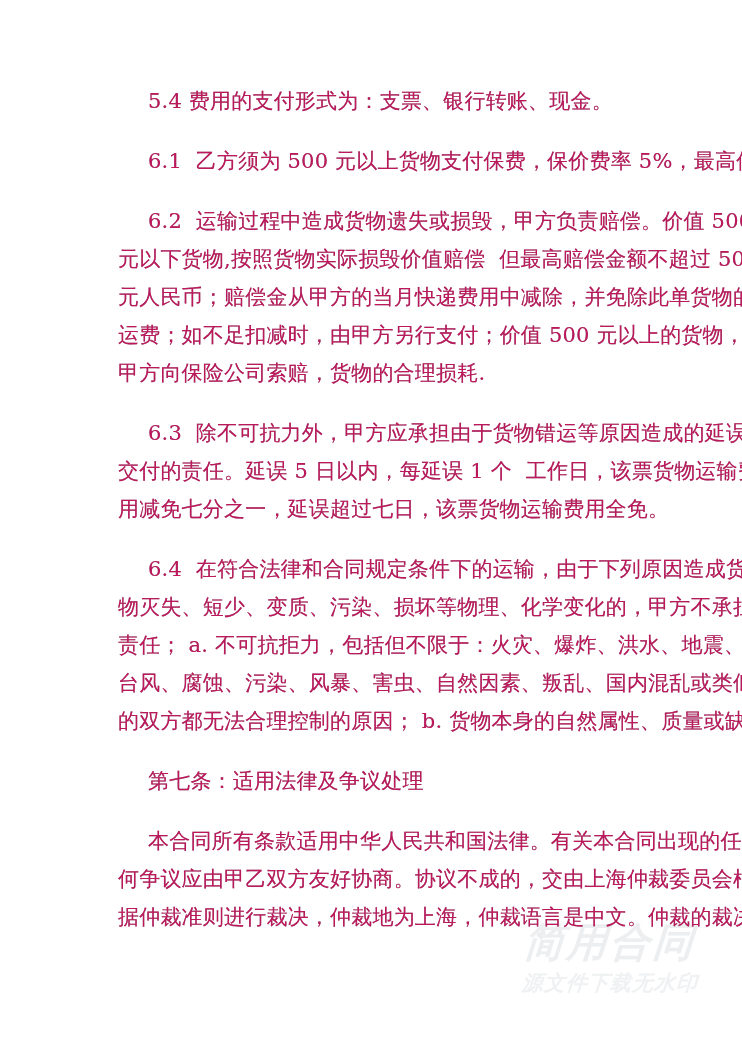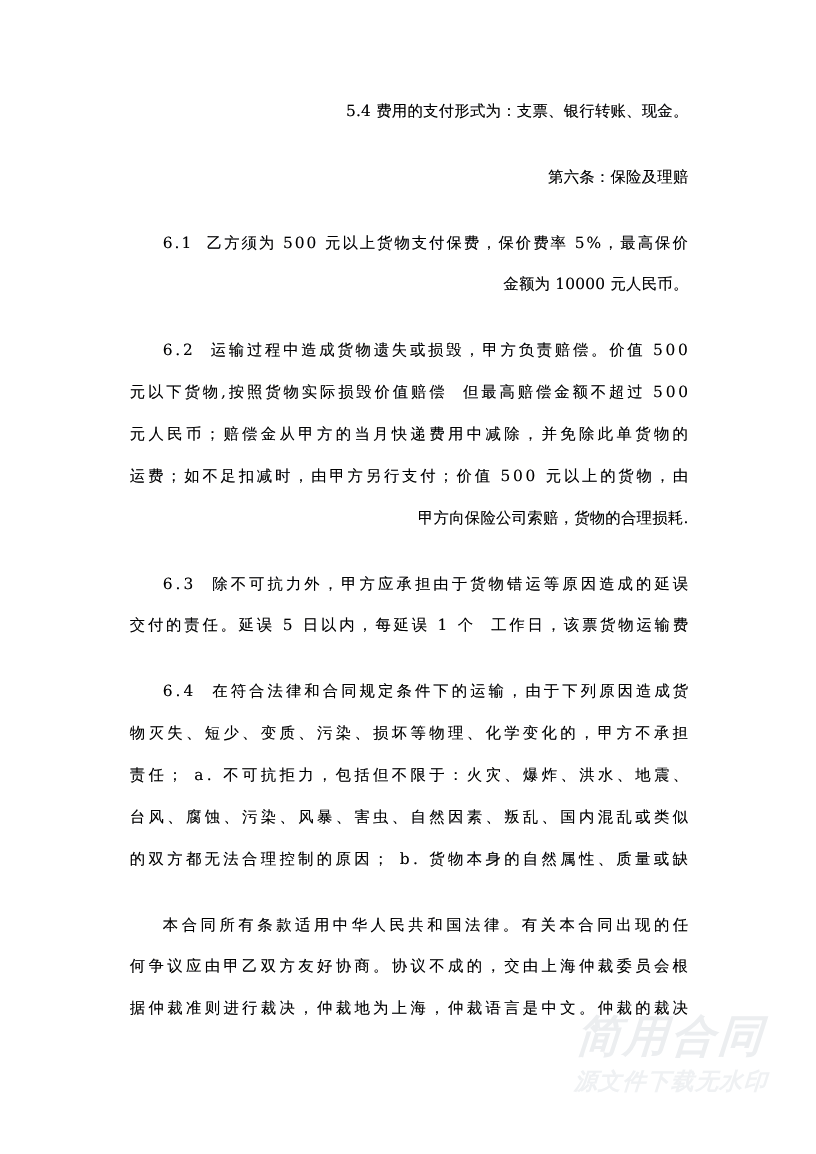--- a/index.html
+++ b/index.html
@@ -59,27 +59,26 @@
     width: 508px;
     z-index: 2;
   }
 
   .para {
     margin: 0 0 22px 0;
   }
 
   .ln {
     display: block;
-    font-size: 14px;
+    font-size: 21px;
     line-height: 38px;
     height: 38px;
-    color: #000000;
+    color: #be185d;
     white-space: nowrap;
     letter-spacing: 0.2px;
-    text-align: right;
   }
 
   
   .ln.just {
     display: flex;
     justify-content: space-between;
     white-space: normal;
   }
   .ln.just > span {
     display: inline-block;
@@ -101,23 +100,20 @@
 <div id="page">
 
   <div id="watermark">
     <div class="wm-main">简用合同</div>
     <div class="wm-sub">源文件下载无水印</div>
   </div>
 
   <div id="body-text">
       <div class="para">
         <div class="ln indent">5.4  费用的支付形式为：支票、银行转账、现金。</div>
-      </div>
-      <div class="para">
-        <div class="ln indent">第六条：保险及理赔</div>
       </div>
       <div class="para">
         <div class="ln indent just">
           <span>6</span>
           <span>.</span>
           <span>1</span>
           <span>&nbsp;</span>
           <span>&nbsp;</span>
           <span>乙</span>
           <span>方</span>
@@ -144,21 +140,20 @@
           <span>率</span>
           <span>&nbsp;</span>
           <span>5</span>
           <span>%</span>
           <span>，</span>
           <span>最</span>
           <span>高</span>
           <span>保</span>
           <span>价</span>
         </div>
-        <div class="ln">金额为 10000 元人民币。</div>
       </div>
       <div class="para">
         <div class="ln indent just">
           <span>6</span>
           <span>.</span>
           <span>2</span>
           <span>&nbsp;</span>
           <span>&nbsp;</span>
           <span>运</span>
           <span>输</span>
@@ -358,20 +353,21 @@
           <span>日</span>
           <span>，</span>
           <span>该</span>
           <span>票</span>
           <span>货</span>
           <span>物</span>
           <span>运</span>
           <span>输</span>
           <span>费</span>
         </div>
+        <div class="ln">用减免七分之一，延误超过七日，该票货物运输费用全免。</div>
       </div>
       <div class="para">
         <div class="ln indent just">
           <span>6</span>
           <span>.</span>
           <span>4</span>
           <span>&nbsp;</span>
           <span>&nbsp;</span>
           <span>在</span>
           <span>符</span>
@@ -525,20 +521,23 @@
           <span>自</span>
           <span>然</span>
           <span>属</span>
           <span>性</span>
           <span>、</span>
           <span>质</span>
           <span>量</span>
           <span>或</span>
           <span>缺</span>
         </div>
+      </div>
+      <div class="para">
+        <div class="ln indent">第七条：适用法律及争议处理</div>
       </div>
       <div class="para">
         <div class="ln indent just">
           <span>本</span>
           <span>合</span>
           <span>同</span>
           <span>所</span>
           <span>有</span>
           <span>条</span>
           <span>款</span>

